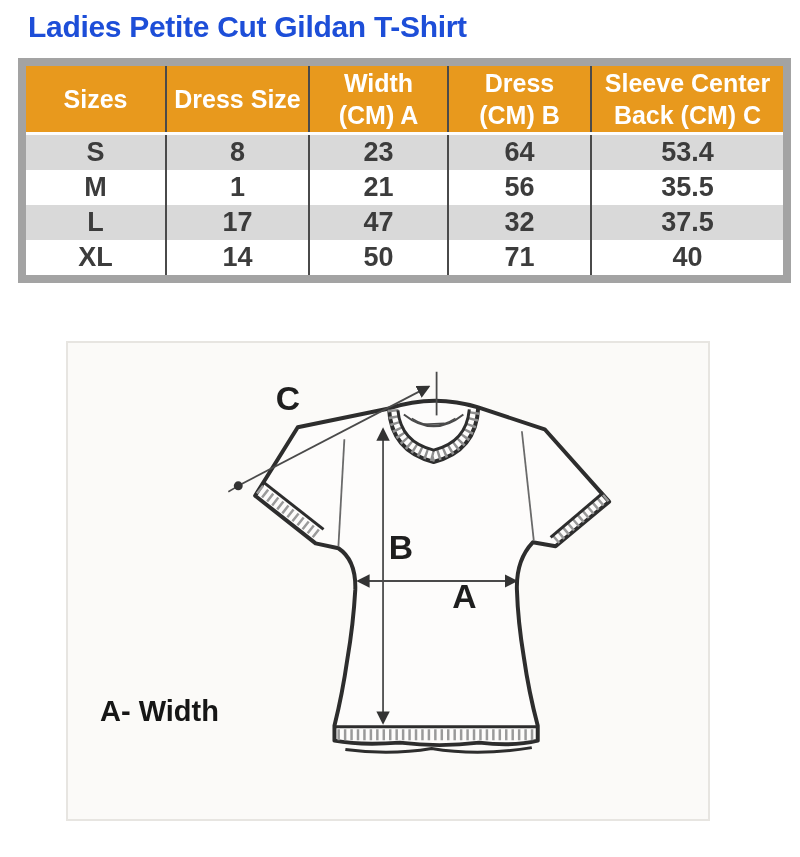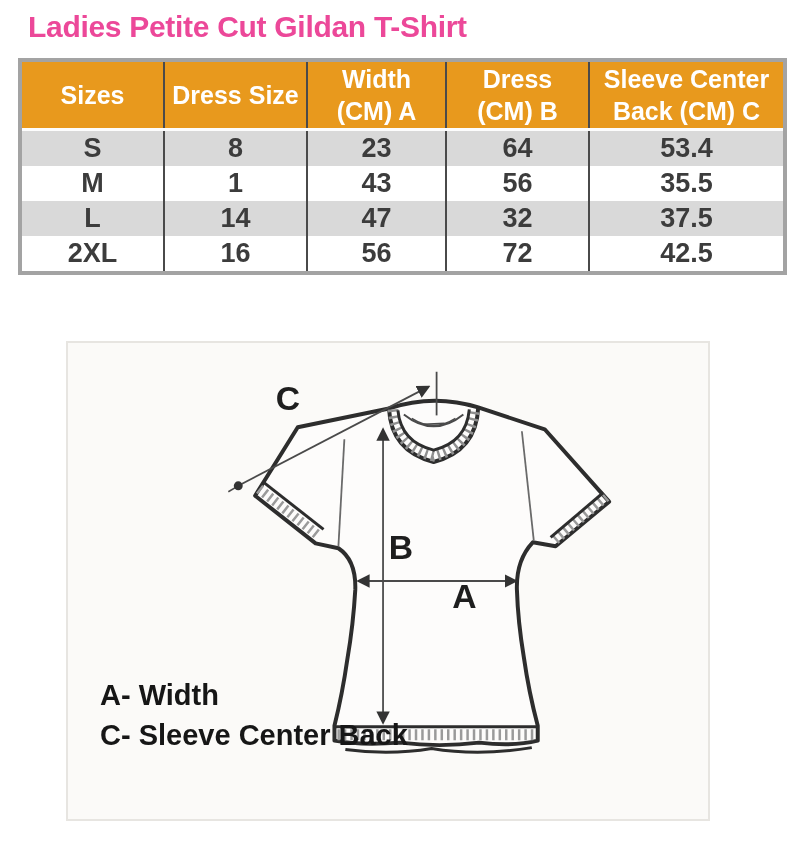--- a/index.html
+++ b/index.html
@@ -4,27 +4,27 @@
 <style>
   html, body { margin:0; padding:0; }
   body {
     width:800px; height:857px; position:relative;
     background:#ffffff;
     font-family:"Liberation Sans", sans-serif;
     overflow:hidden;
   }
   .page-title {
     position:absolute; left:28px; top:10px;
-    font-size:30px; font-weight:bold; color:#ec4899;
+    font-size:30px; font-weight:bold; color:#1d4ed8;
     letter-spacing:-0.3px; white-space:nowrap;
   }
   table.size-table {
     position:absolute; left:18px; top:58px;
     width:765px; border-collapse:collapse; table-layout:fixed;
-    border:4px solid #a3a3a3;
+    border:8px solid #a3a3a3;
   }
   .size-table th, .size-table td {
     padding:0; text-align:center; vertical-align:middle;
   }
   .size-table th:not(:first-child), .size-table td:not(:first-child) {
     border-left:2px solid #4a4a4a;
   }
   .size-table thead th {
     background:#E8991D; color:#ffffff;
     font-weight:bold; font-size:25px; line-height:32px;
@@ -37,21 +37,21 @@
   .size-table tbody tr:nth-child(odd)  { background:#D9D9D9; }
   .size-table tbody tr:nth-child(even) { background:#FFFFFF; }
 
   .diagram {
     position:absolute; left:66px; top:341px;
     width:644px; height:480px; box-sizing:border-box;
     background:#fbfaf8; border:2px solid #e7e5e1;
   }
   .diagram svg { position:absolute; left:0; top:0; width:100%; height:100%; }
   .legend {
-    position:absolute; left:32px; top:332px;
+    position:absolute; left:32px; top:348px;
     font-size:29px; font-weight:bold; color:#161616; line-height:40px;
     white-space:nowrap;
   }
   .legend div { height:40px; }
 </style>
 </head>
 <body>
 
 <div class="page-title">Ladies Petite Cut Gildan T-Shirt</div>
 
@@ -91,37 +91,37 @@
     <tr>
       <td>S</td>
       <td>8</td>
       <td>23</td>
       <td>64</td>
       <td>53.4</td>
     </tr>
     <tr>
       <td>M</td>
       <td>1</td>
-      <td>43</td>
+      <td>21</td>
       <td>56</td>
       <td>35.5</td>
     </tr>
     <tr>
       <td>L</td>
-      <td>14</td>
+      <td>17</td>
       <td>47</td>
       <td>32</td>
       <td>37.5</td>
     </tr>
     <tr>
-      <td>2XL</td>
-      <td>16</td>
-      <td>56</td>
-      <td>72</td>
-      <td>42.5</td>
+      <td>XL</td>
+      <td>14</td>
+      <td>50</td>
+      <td>71</td>
+      <td>40</td>
     </tr>
   </tbody>
 </table>
 
 <div class="diagram">
   <svg viewBox="66 341 644 480" aria-hidden="true">
     <defs>
       <marker id="arr" viewBox="0 0 10 10" refX="8.5" refY="5" markerWidth="7.5" markerHeight="7.5" orient="auto-start-reverse">
         <path d="M0,0 L10,5 L0,10 z" fill="#333333"></path>
       </marker>
@@ -165,15 +165,14 @@
 
     <line x1="358" y1="581" x2="517" y2="581" stroke="#4a4a4a" stroke-width="1.8" marker-start="url(#arr)" marker-end="url(#arr)"></line>
 
     <text x="287" y="409" font-size="34" font-weight="bold" fill="#1e1e1e" text-anchor="middle">C</text>
     <text x="401" y="559" font-size="34" font-weight="bold" fill="#1e1e1e" text-anchor="middle">B</text>
     <text x="465" y="608" font-size="34" font-weight="bold" fill="#1e1e1e" text-anchor="middle">A</text>
   </svg>
 
   <div class="legend">
     <div>A- Width</div>
-    <div>C- Sleeve Center Back</div>
   </div>
 </div>
 
 </body></html>

